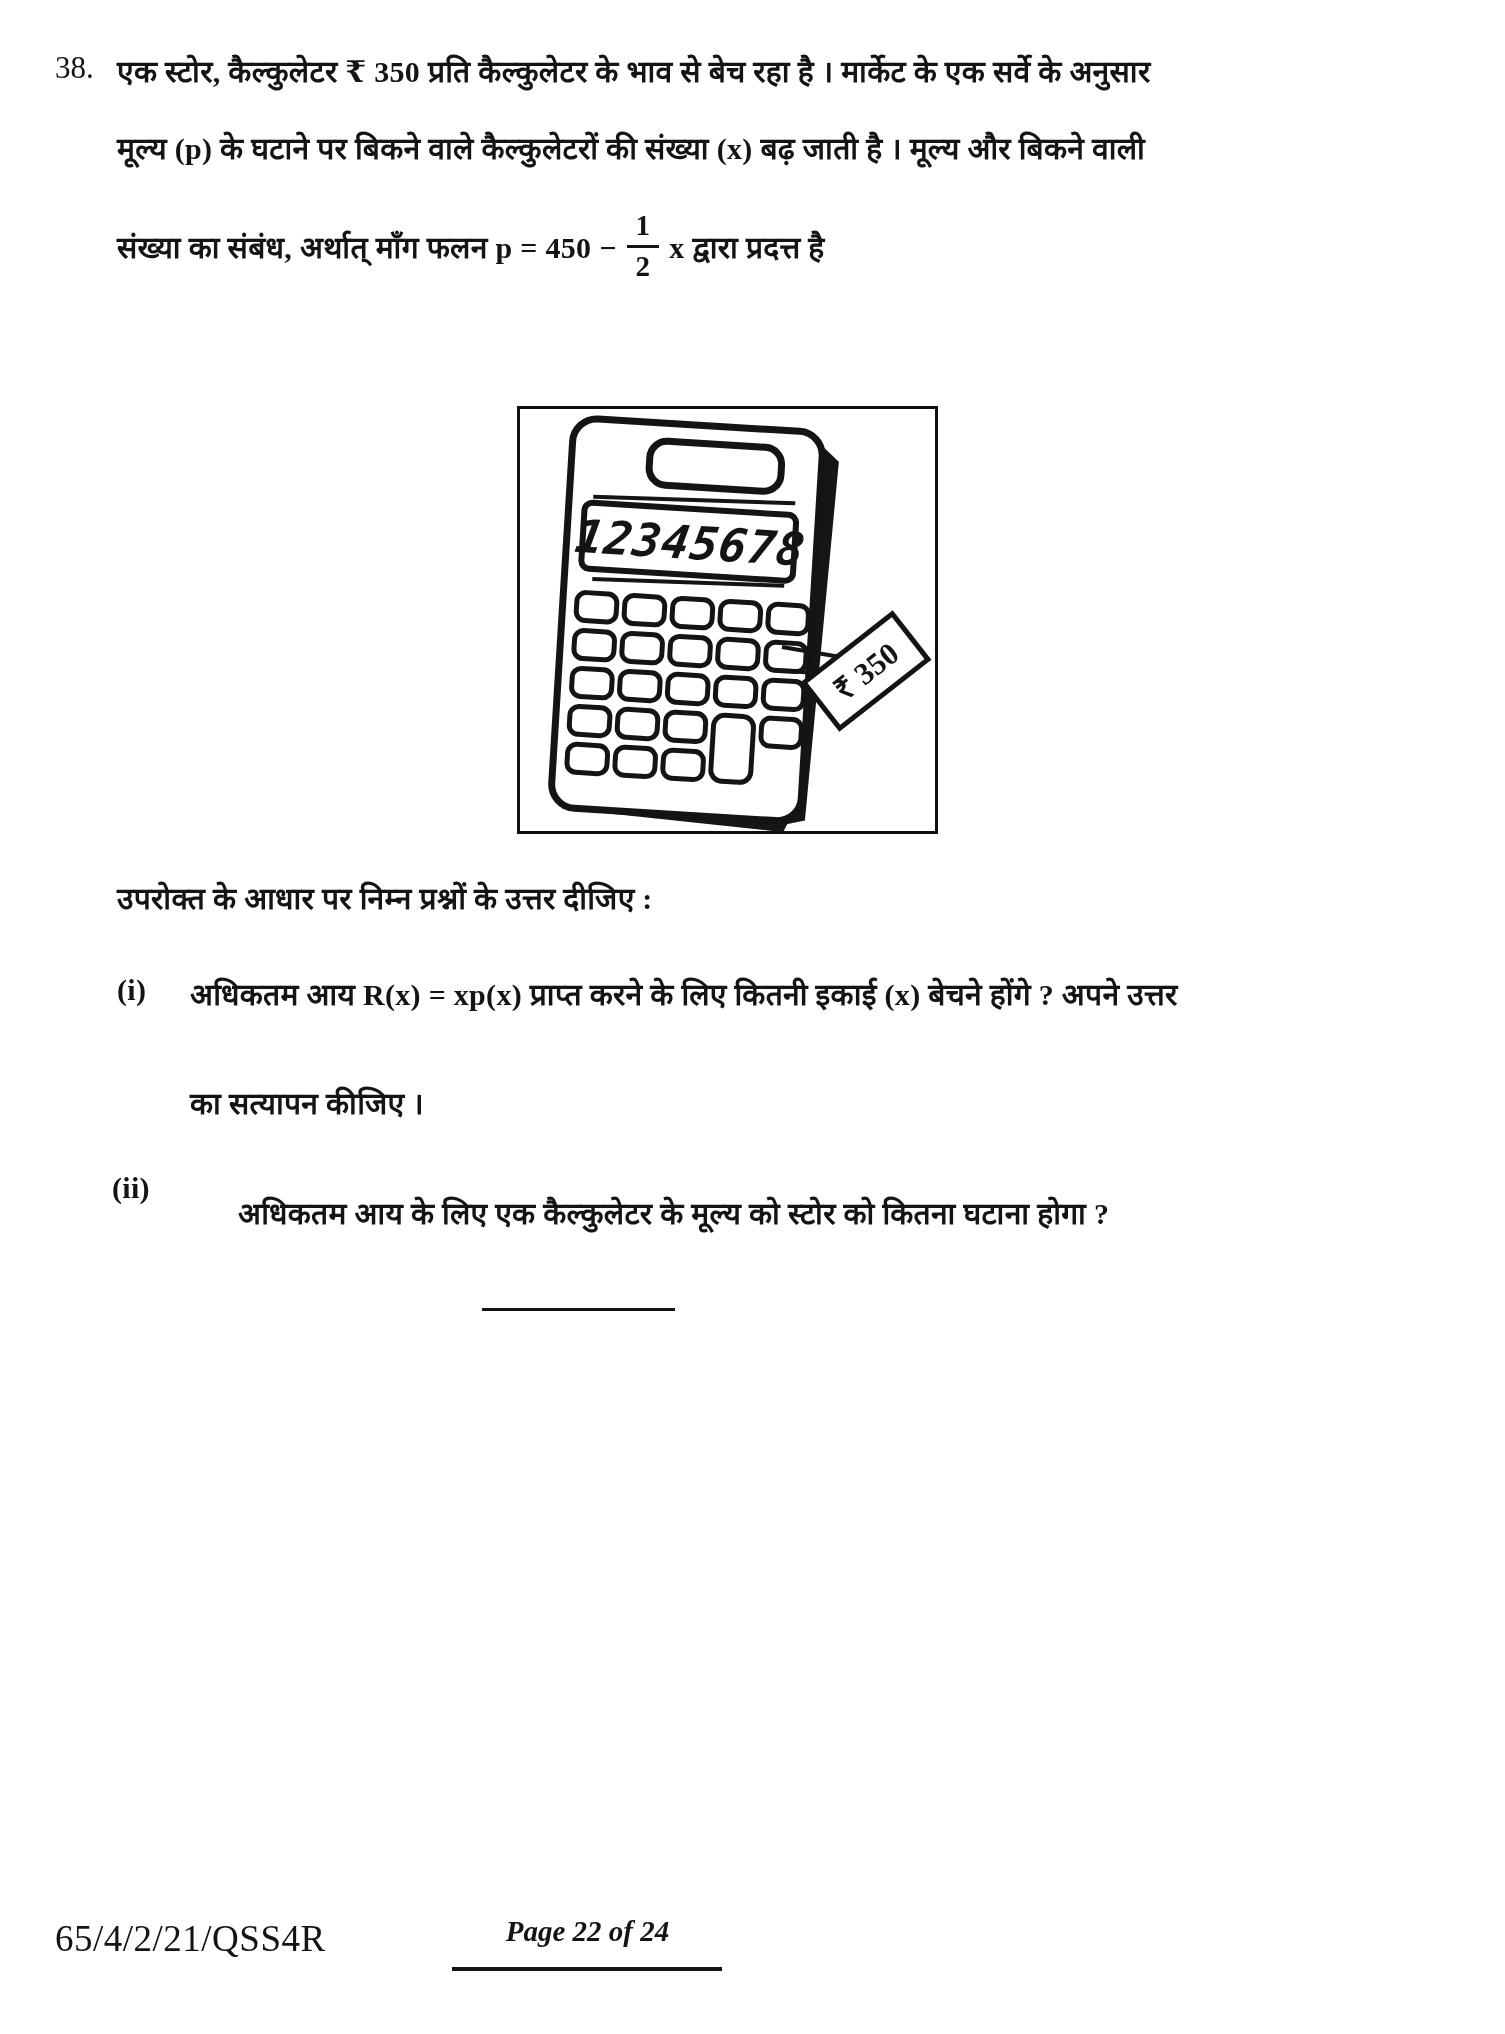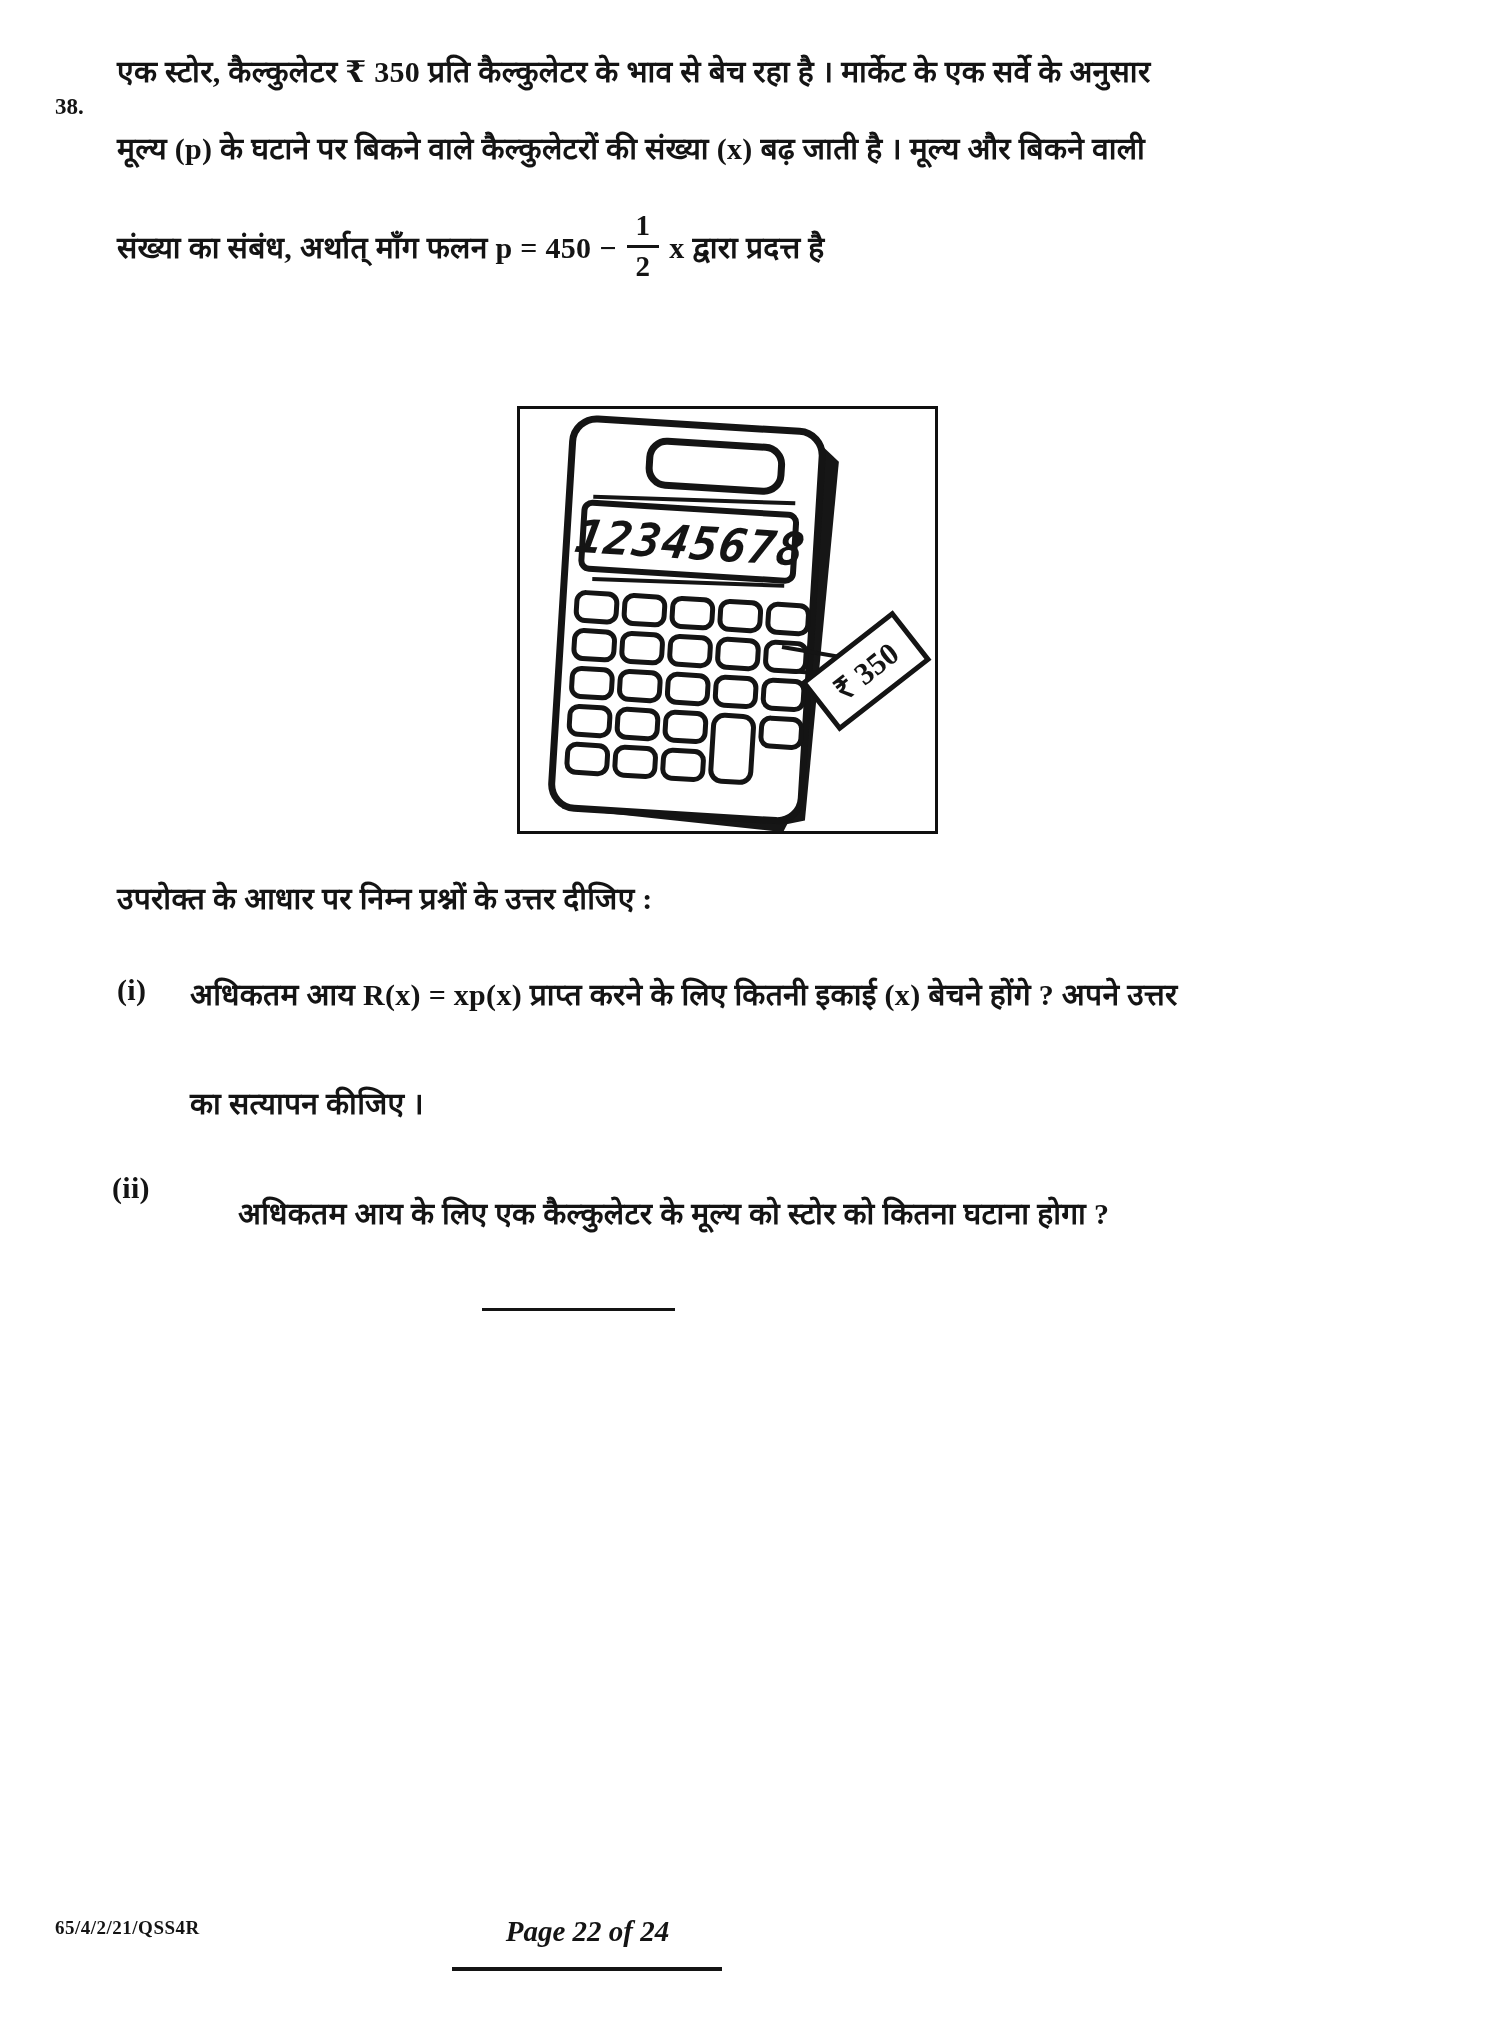--- a/index.html
+++ b/index.html
@@ -12,21 +12,21 @@
     color:#141414;
     font-family:"Liberation Serif","DejaVu Serif",serif;
     overflow:hidden;
   }
   .abs { position:absolute; white-space:nowrap; }
   .qtext {
     font-size:30px;
     font-weight:600;
     letter-spacing:0.3px;
   }
-  .qnum { font-size:23px; font-weight:700;margin-top:44px; }
+  .qnum { font-size:31px; font-weight:400; }
 
   
   .formula-line { display:flex; align-items:center;text-align:right; }
   .frac {
     display:inline-flex; flex-direction:column;
     align-items:center; justify-content:center;
     margin:0 10px; line-height:1.15;
     font-size:29px; font-weight:600;
   }
   .frac .num { border-bottom:3px solid #141414; padding:0 9px 2px 9px; }
@@ -36,21 +36,21 @@
   .figure-box {
     position:absolute; left:517px; top:406px;
     width:421px; height:428px;
     border:3px solid #101010;
     background:#fff;
   }
   .figure-box svg { width:100%; height:100%; display:block; }
 
   .divider { position:absolute; background:#141414; }
 
-  .footer-code { font-size:19px; font-weight:bold; letter-spacing:0.5px; }
+  .footer-code { font-size:37px; font-weight:normal; letter-spacing:0.5px; }
   .footer-page { font-size:29px; font-weight:bold; font-style:italic; text-align:center; }
 
   .lcd {
     font-family:"DejaVu Sans Mono","Liberation Mono",monospace;
     font-style:italic; font-weight:bold;
   }
   .tagtxt { font-family:"Liberation Serif",serif; font-weight:bold; }
 </style>
 </head>
 <body>

